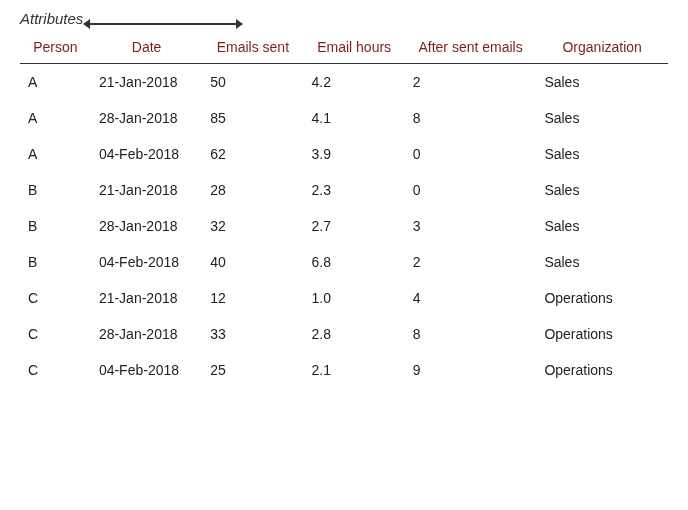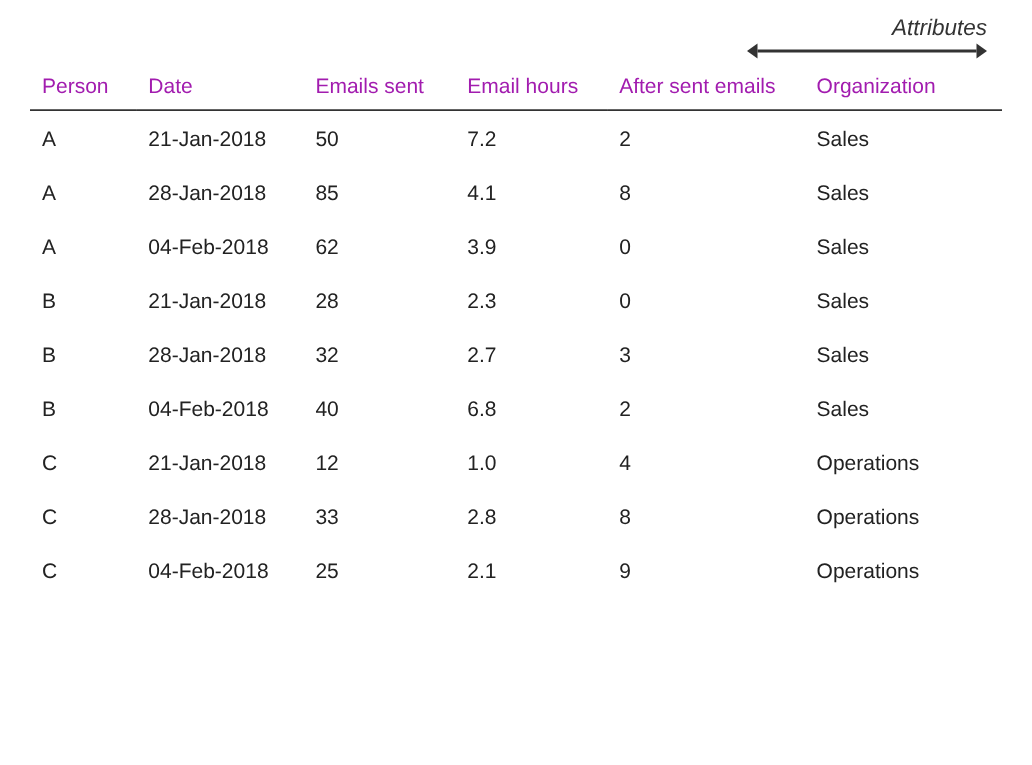--- a/index.html
+++ b/index.html
@@ -21,21 +21,21 @@
     .page-container {
       width: 688px;
       height: 510px;
       position: relative;
       padding: 10px 20px 20px 20px;
     }
 
     
     .attributes-section {
       display: flex;
-      flex-direction: column;
+      flex-direction: row;
       align-items: flex-end;
       padding-right: 10px;
       margin-bottom: 4px;
     }
 
     .attributes-label {
       font-style: italic;
       font-size: 15px;
       color: #333;
       margin-bottom: 2px;
@@ -77,24 +77,24 @@
       border-collapse: collapse;
       margin-top: 4px;
     }
 
     .data-table thead tr {
       border-bottom: 1px solid #333;
     }
 
     .data-table th {
       font-weight: normal;
-      text-align: left;
+      text-align: center;
       padding: 6px 8px 8px 8px;
       font-size: 14px;
-      color: #a21caf;
+      color: #7f1d1d;
     }
 
     .data-table td {
       padding: 10px 8px;
       font-size: 14px;
       color: #222;
       vertical-align: middle;
     }
 
     .data-table tbody tr {
@@ -131,21 +131,21 @@
         <th class="col-email-hours">Email hours</th>
         <th class="col-after-hour">After sent emails</th>
         <th class="col-organization">Organization</th>
       </tr>
     </thead>
     <tbody id="table-body">
     <tr>
           <td>A</td>
           <td>21-Jan-2018</td>
           <td>50</td>
-          <td>7.2</td>
+          <td>4.2</td>
           <td>2</td>
           <td>Sales</td>
         </tr>
         <tr>
           <td>A</td>
           <td>28-Jan-2018</td>
           <td>85</td>
           <td>4.1</td>
           <td>8</td>
           <td>Sales</td>

